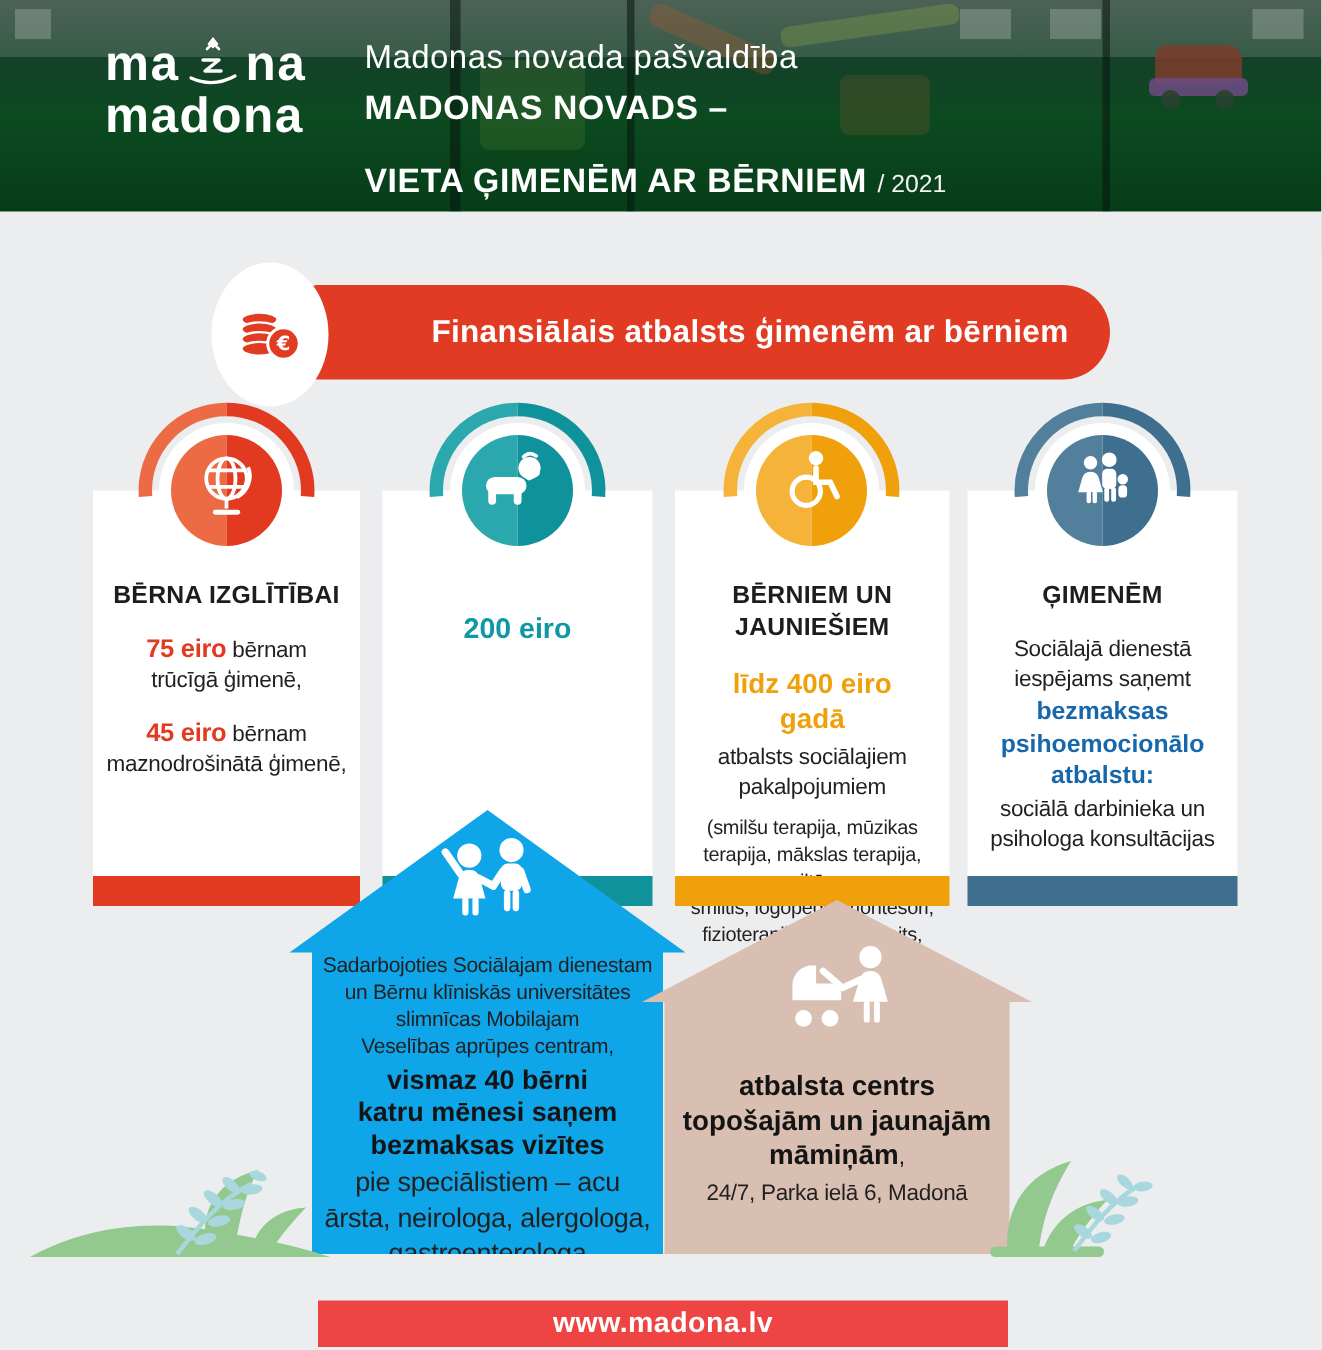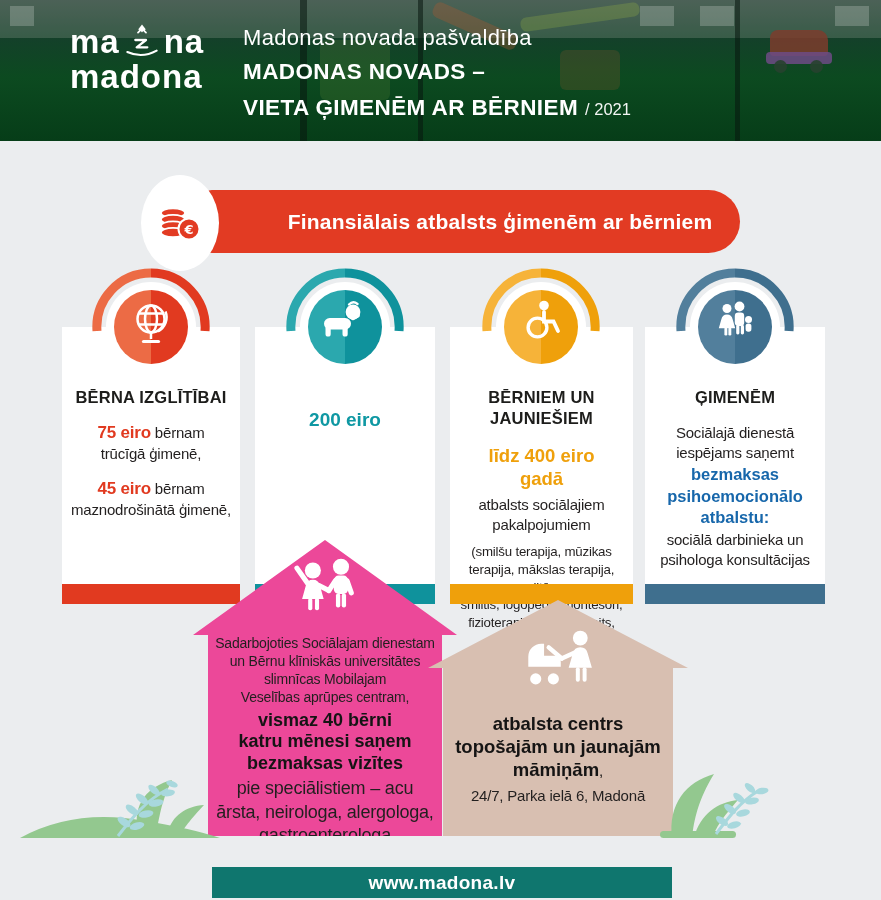--- a/index.html
+++ b/index.html
@@ -42,34 +42,34 @@
   .amount-red{font-size:17px;font-weight:bold;color:#e13a20;}
   .item{margin-top:14px;}
   .amt-teal{margin-top:22px;font-size:19px;font-weight:bold;color:#0f98a3;}
   .amt-orange{margin-top:16px;font-size:18.5px;font-weight:bold;color:#efa00b;line-height:1.22;}
   .note-txt{margin-top:9px;font-size:13.3px;color:#221f1f;line-height:1.33;letter-spacing:-.2px;}
   .hl-blue{font-size:16.5px;font-weight:bold;color:#1767ab;line-height:1.3;margin:2px 0;}
   .badge{width:120px;height:120px;}
 
   
   .house{text-align:center;}
-  #house1{left:193px;top:540px;width:264px;height:296px;background:#ec4899;clip-path:polygon(132px 0,264px 95px,249px 95px,249px 296px,15px 296px,15px 95px,0 95px);}
+  #house1{left:193px;top:540px;width:264px;height:296px;background:#0ea5e9;clip-path:polygon(132px 0,264px 95px,249px 95px,249px 296px,15px 296px,15px 95px,0 95px);}
   #house2{left:428px;top:600px;width:260px;height:236px;background:#d8bfb1;clip-path:polygon(130px 0,260px 68px,245px 68px,245px 236px,15px 236px,15px 68px,0 68px);}
   .house-txt{position:absolute;left:18px;right:18px;}
   #house1 .house-txt{top:95px;}
   #house2 .house-txt{top:110px;}
   .h-before1{font-size:14px;line-height:1.28;color:#221f1f;letter-spacing:-.2px;}
   .h-hl1{margin-top:3px;font-size:18px;font-weight:bold;line-height:1.2;color:#151414;}
   .h-after1{margin-top:3px;font-size:18px;line-height:1.3;color:#221f1f;letter-spacing:-.2px;}
   .h-before2{font-size:15px;line-height:1.3;color:#221f1f;letter-spacing:-.2px;}
   .h-hl2{margin-top:3px;font-size:18.5px;font-weight:bold;line-height:1.24;color:#151414;}
   .h-after2{margin-top:4px;font-size:15px;line-height:1.3;color:#221f1f;letter-spacing:-.2px;}
 
   
-  #footer-bar{left:212px;top:867px;width:460px;height:31px;background:#0f766e;display:flex;align-items:center;justify-content:center;}
+  #footer-bar{left:212px;top:867px;width:460px;height:31px;background:#ef4444;display:flex;align-items:center;justify-content:center;}
   #footer-bar .txt{color:#fff;font-weight:bold;font-size:19px;letter-spacing:.3px;}
 </style>
 </head>
 <body>
 
 <div id="stage">
 
   <div id="header" class="abs">
     <div class="abs ph-band"></div>
     <div class="abs ph-win" style="left:640px;"></div>
@@ -100,21 +100,21 @@
         </svg>
         <span>na</span>
       </div>
       <div class="logo-row2">madona</div>
     </div>
 
     <div id="header-titles" class="abs">
       <div class="hdr-sub">Madonas novada pašvaldība</div>
       <div class="hdr-b">MADONAS NOVADS –</div>
       <div class="hdr-row">
-        <span class="hdr-b" style="margin-top:3px;">VIETA ĢIMENĒM AR BĒRNIEM</span>
+        <span class="hdr-b" style="margin-top:16px;">VIETA ĢIMENĒM AR BĒRNIEM</span>
         <span class="hdr-year">/ 2021</span>
       </div>
     </div>
   </div>
 
   <div id="banner" class="abs">
     <span class="txt">Finansiālais atbalsts ģimenēm ar bērniem</span>
   </div>
   <div id="banner-coin" class="abs">
     <svg width="50" height="46" viewBox="0 0 50 46">

